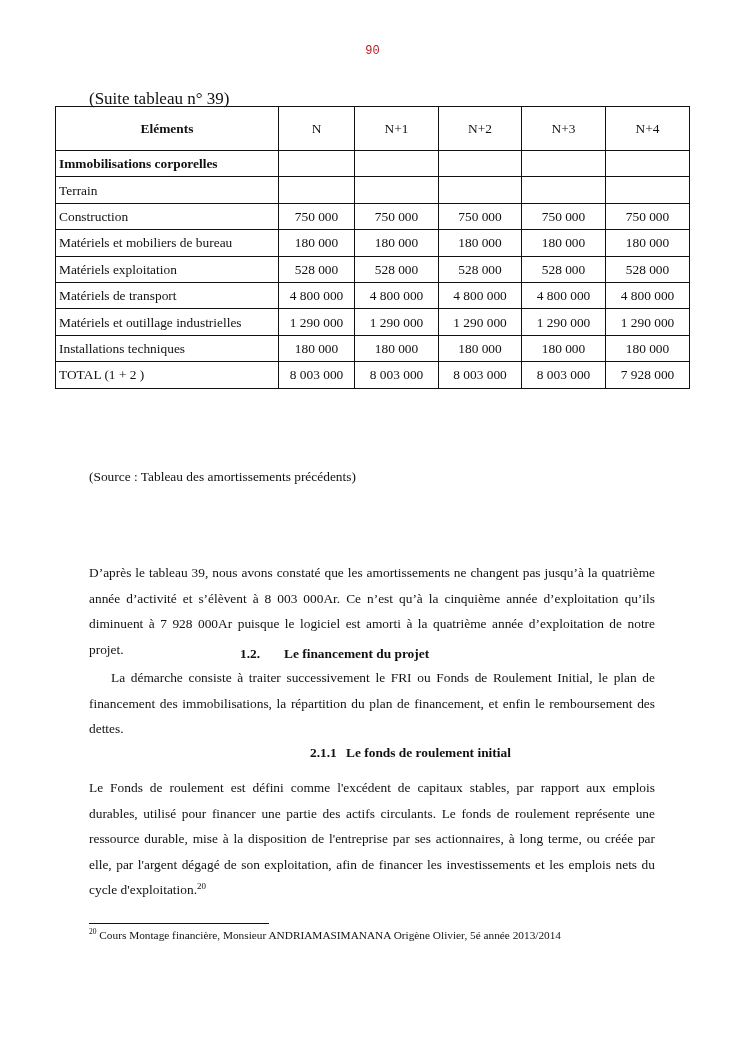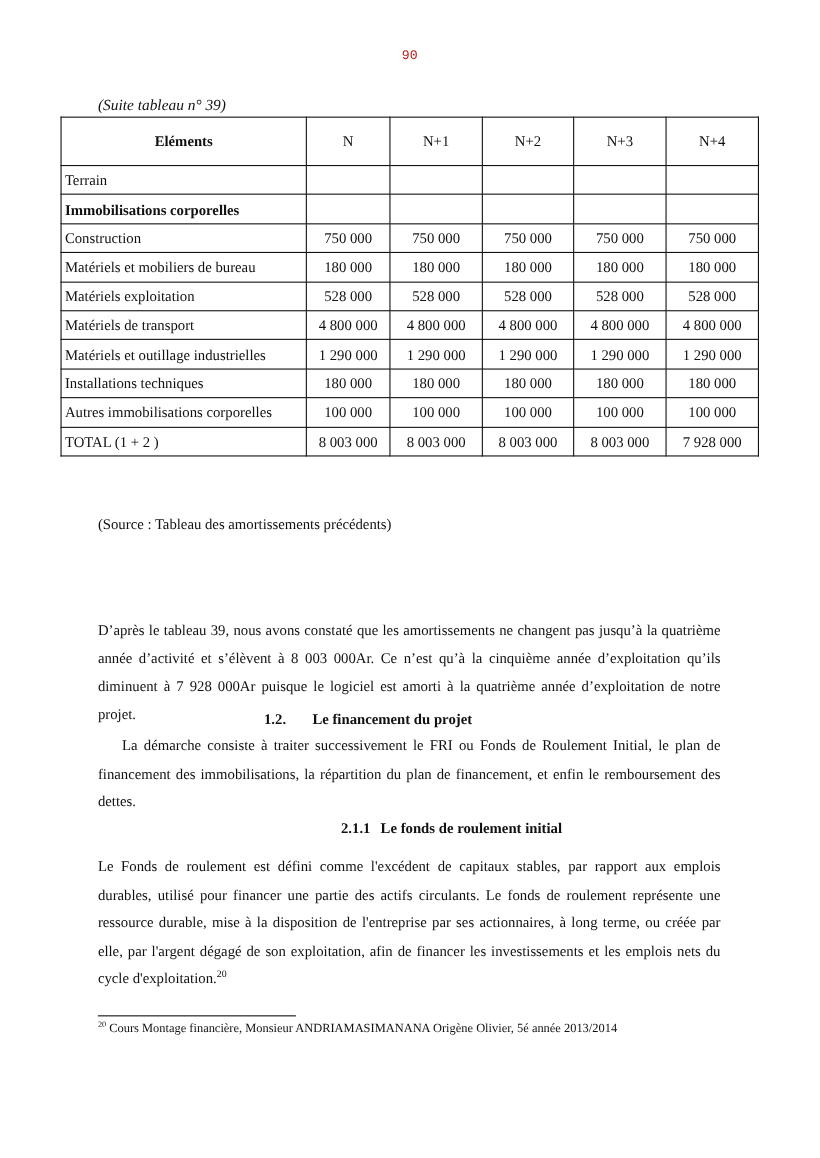--- a/index.html
+++ b/index.html
@@ -22,22 +22,21 @@
     width: 745px;
     text-align: center;
     font-family: Liberation Mono, monospace;
     font-size: 12px;
     color: #b91c1c;
   }
   .table-caption {
     position: absolute;
     top: 89px;
     left: 89px;
-    font-style: italic;
-    font-size: 14px;
+    font-size: 17px;
   }
   table.amort {
     position: absolute;
     top: 106px;
     left: 55px;
     border-collapse: collapse;
     font-size: 13.4px;
   }
   table.amort td, table.amort th {
     border: 1px solid #111;
@@ -133,36 +132,36 @@
       <th class="el-head">Eléments</th>
       <th>N</th>
       <th>N+1</th>
       <th>N+2</th>
       <th>N+3</th>
       <th>N+4</th>
     </tr>
   </thead>
   <tbody id="table-body">
       <tr>
+        <td class="label bold">Immobilisations corporelles</td>
+        <td class="num"></td>
+        <td class="num"></td>
+        <td class="num"></td>
+        <td class="num"></td>
+        <td class="num"></td>
+      </tr>
+      <tr>
         <td class="label">Terrain</td>
         <td class="num"></td>
         <td class="num"></td>
         <td class="num"></td>
         <td class="num"></td>
         <td class="num"></td>
       </tr>
       <tr>
-        <td class="label bold">Immobilisations corporelles</td>
-        <td class="num"></td>
-        <td class="num"></td>
-        <td class="num"></td>
-        <td class="num"></td>
-        <td class="num"></td>
-      </tr>
-      <tr>
         <td class="label">Construction</td>
         <td class="num">750 000</td>
         <td class="num">750 000</td>
         <td class="num">750 000</td>
         <td class="num">750 000</td>
         <td class="num">750 000</td>
       </tr>
       <tr>
         <td class="label">Matériels et mobiliers de bureau</td>
         <td class="num">180 000</td>
@@ -195,28 +194,20 @@
         <td class="num">1 290 000</td>
         <td class="num">1 290 000</td>
       </tr>
       <tr>
         <td class="label">Installations techniques</td>
         <td class="num">180 000</td>
         <td class="num">180 000</td>
         <td class="num">180 000</td>
         <td class="num">180 000</td>
         <td class="num">180 000</td>
-      </tr>
-      <tr>
-        <td class="label">Autres immobilisations corporelles</td>
-        <td class="num">100 000</td>
-        <td class="num">100 000</td>
-        <td class="num">100 000</td>
-        <td class="num">100 000</td>
-        <td class="num">100 000</td>
       </tr>
       <tr>
         <td class="label">TOTAL (1 + 2 )</td>
         <td class="num">8 003 000</td>
         <td class="num">8 003 000</td>
         <td class="num">8 003 000</td>
         <td class="num">8 003 000</td>
         <td class="num">7 928 000</td>
       </tr>
     </tbody>

